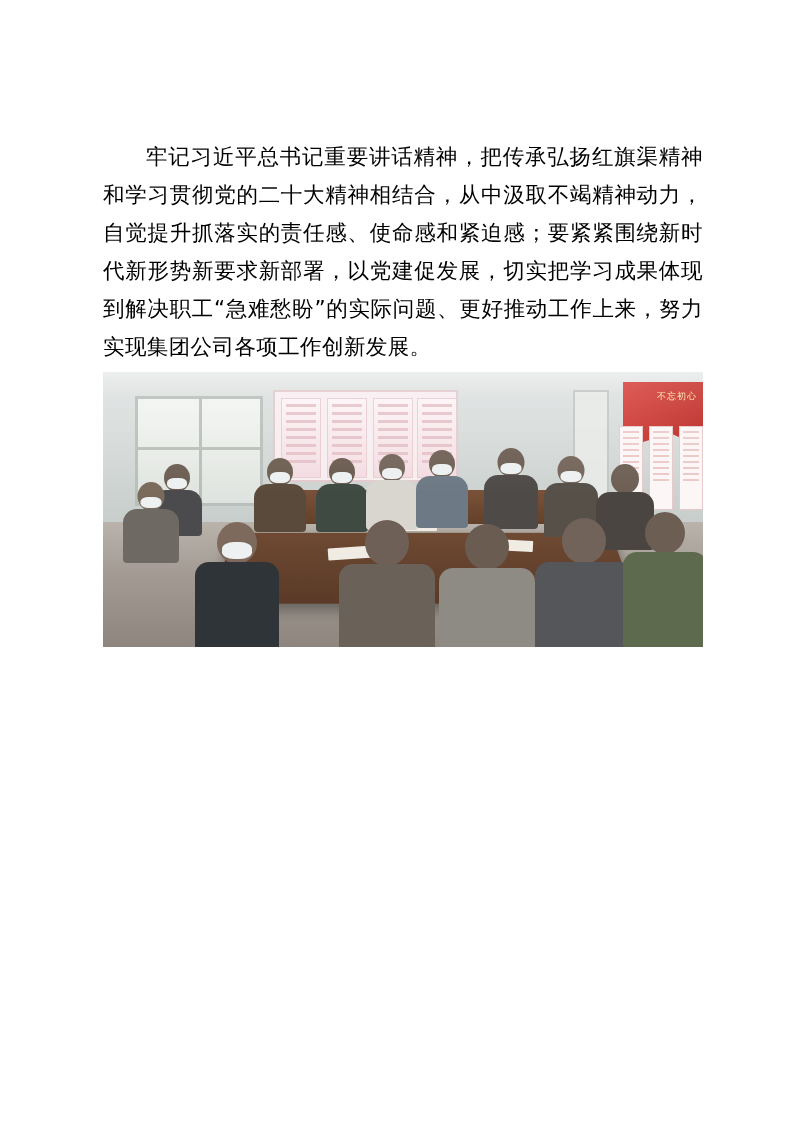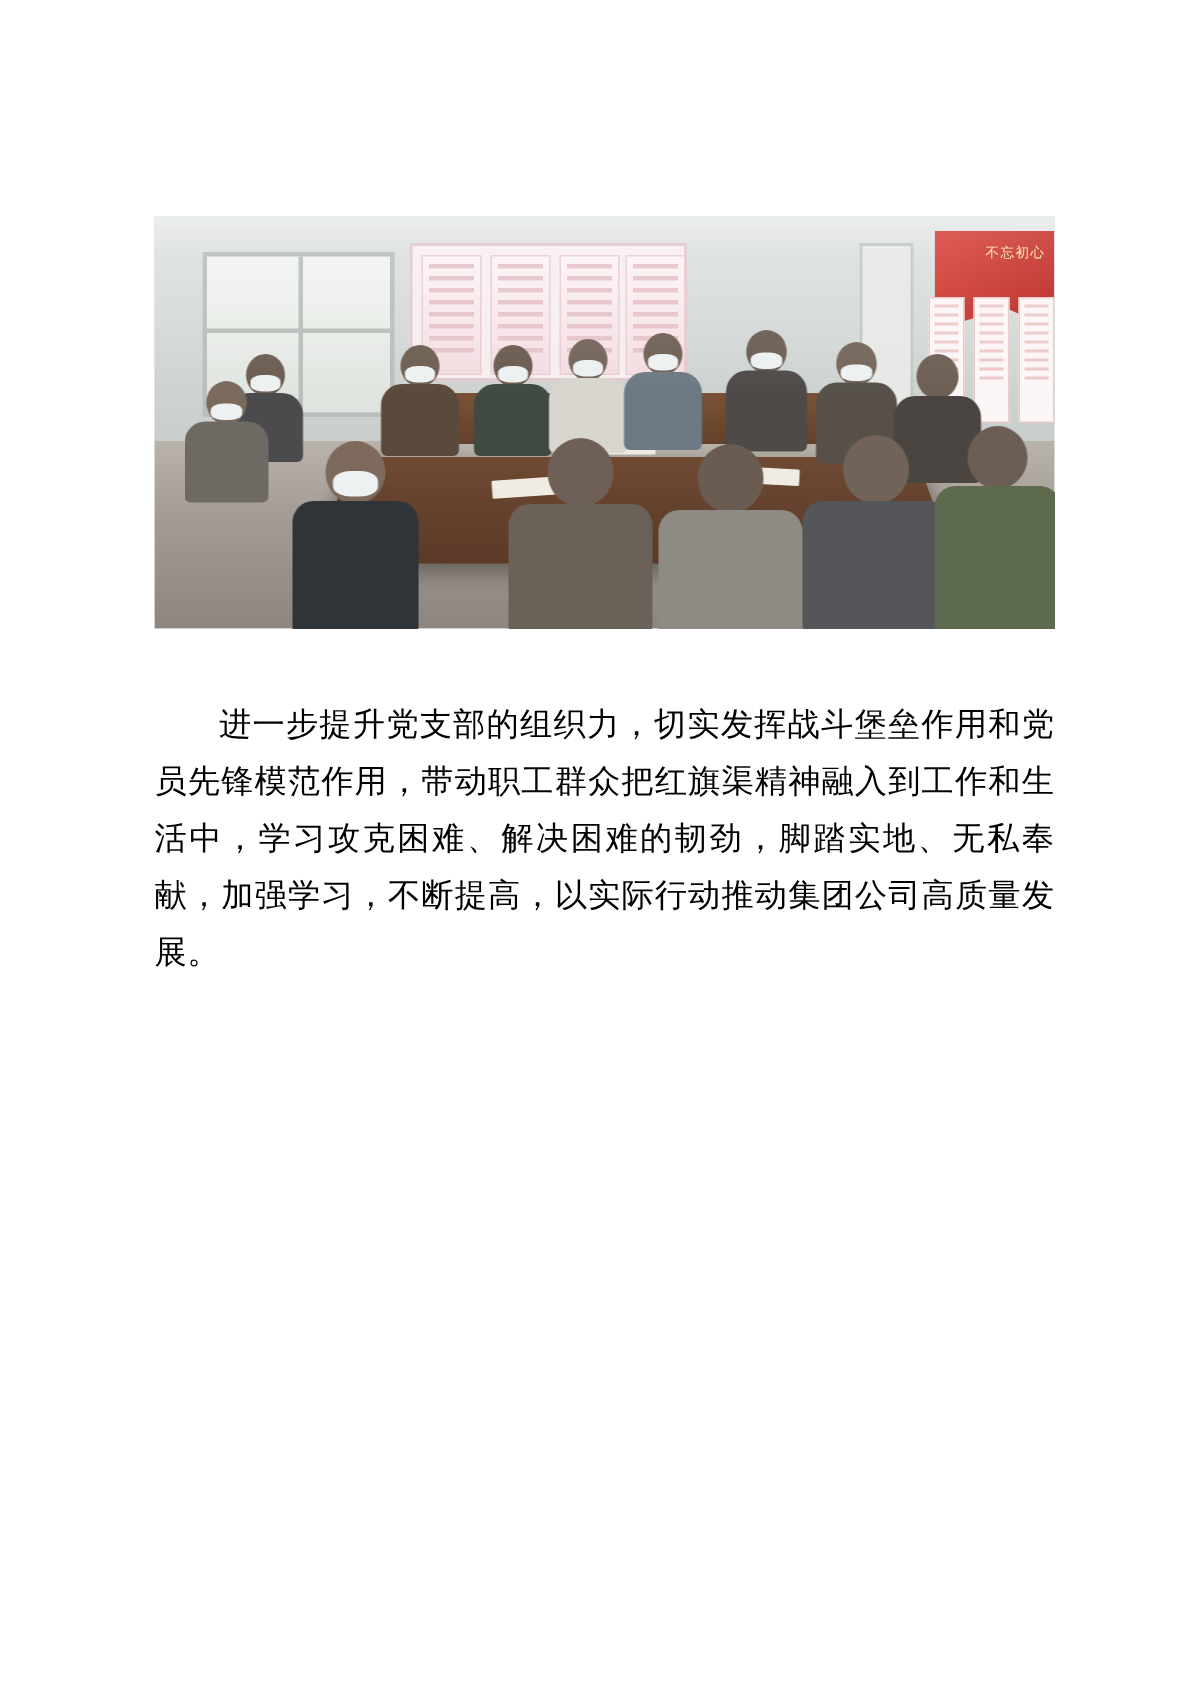--- a/index.html
+++ b/index.html
@@ -160,20 +160,21 @@
     background: linear-gradient(180deg, rgba(255,255,255,.16), rgba(255,255,255,0) 45%);
     pointer-events:none;
   }
 </style>
 </head>
 <body>
 
 <div class="page">
   <div class="content">
 
+    <p class="body-text">牢记习近平总书记重要讲话精神，把传承弘扬红旗渠精神和学习贯彻党的二十大精神相结合，从中汲取不竭精神动力，自觉提升抓落实的责任感、使命感和紧迫感；要紧紧围绕新时代新形势新要求新部署，以党建促发展，切实把学习成果体现到解决职工“急难愁盼”的实际问题、更好推动工作上来，努力实现集团公司各项工作创新发展。</p>
 
 
     <div class="photo-wrap">
       <div class="photo">
         <div class="wall"></div>
         <div class="ceiling"></div>
 
         <div class="window"></div>
 
         <div class="poster-board">
@@ -335,16 +336,15 @@
           <div class="head" style="top:0; width:40px; height:42px; background:#6d5e54;"></div>
           <div class="body" style="top:40px; width:84px; height:96px; background:#5e6a4e;"></div>
         </div>
 
         <div class="haze"></div>
       </div>
     </div>
 
     <div class="spacer-after-photo"></div>
 
-    <p class="body-text">进一步提升党支部的组织力，切实发挥战斗堡垒作用和党员先锋模范作用，带动职工群众把红旗渠精神融入到工作和生活中，学习攻克困难、解决困难的韧劲，脚踏实地、无私奉献，加强学习，不断提高，以实际行动推动集团公司高质量发展。</p>
 
   </div>
 </div>
 
 </body></html>

